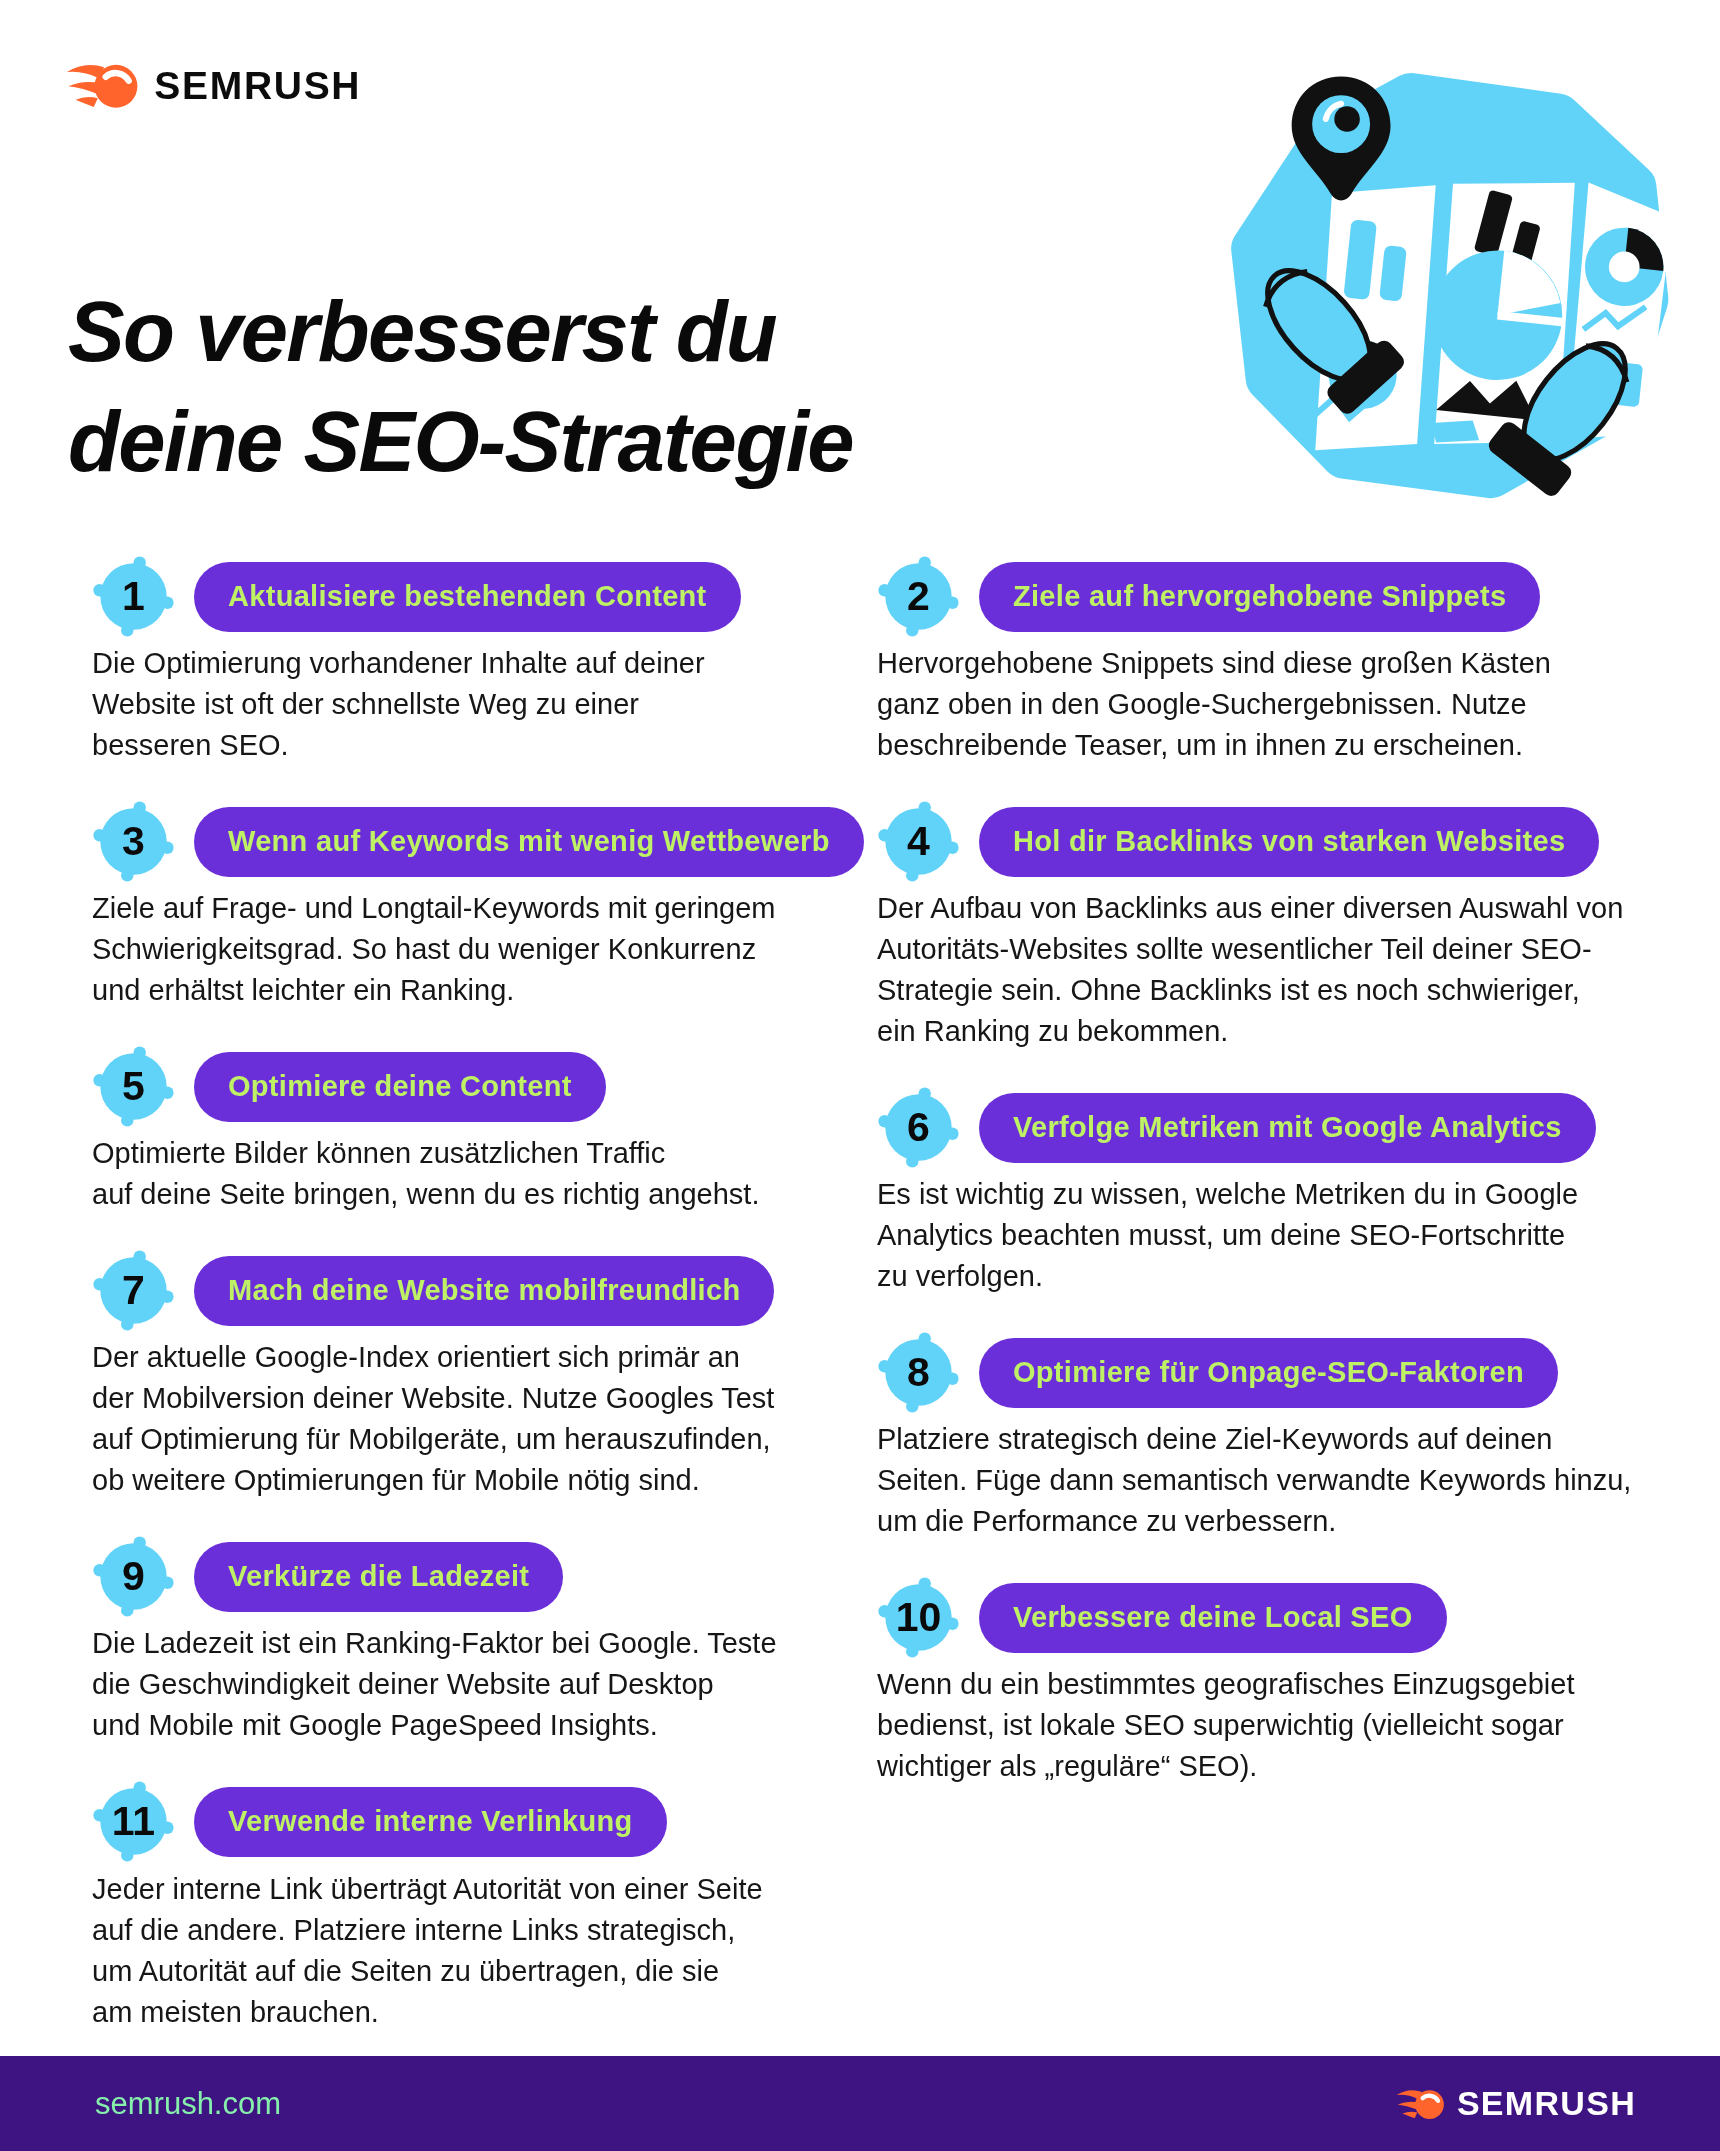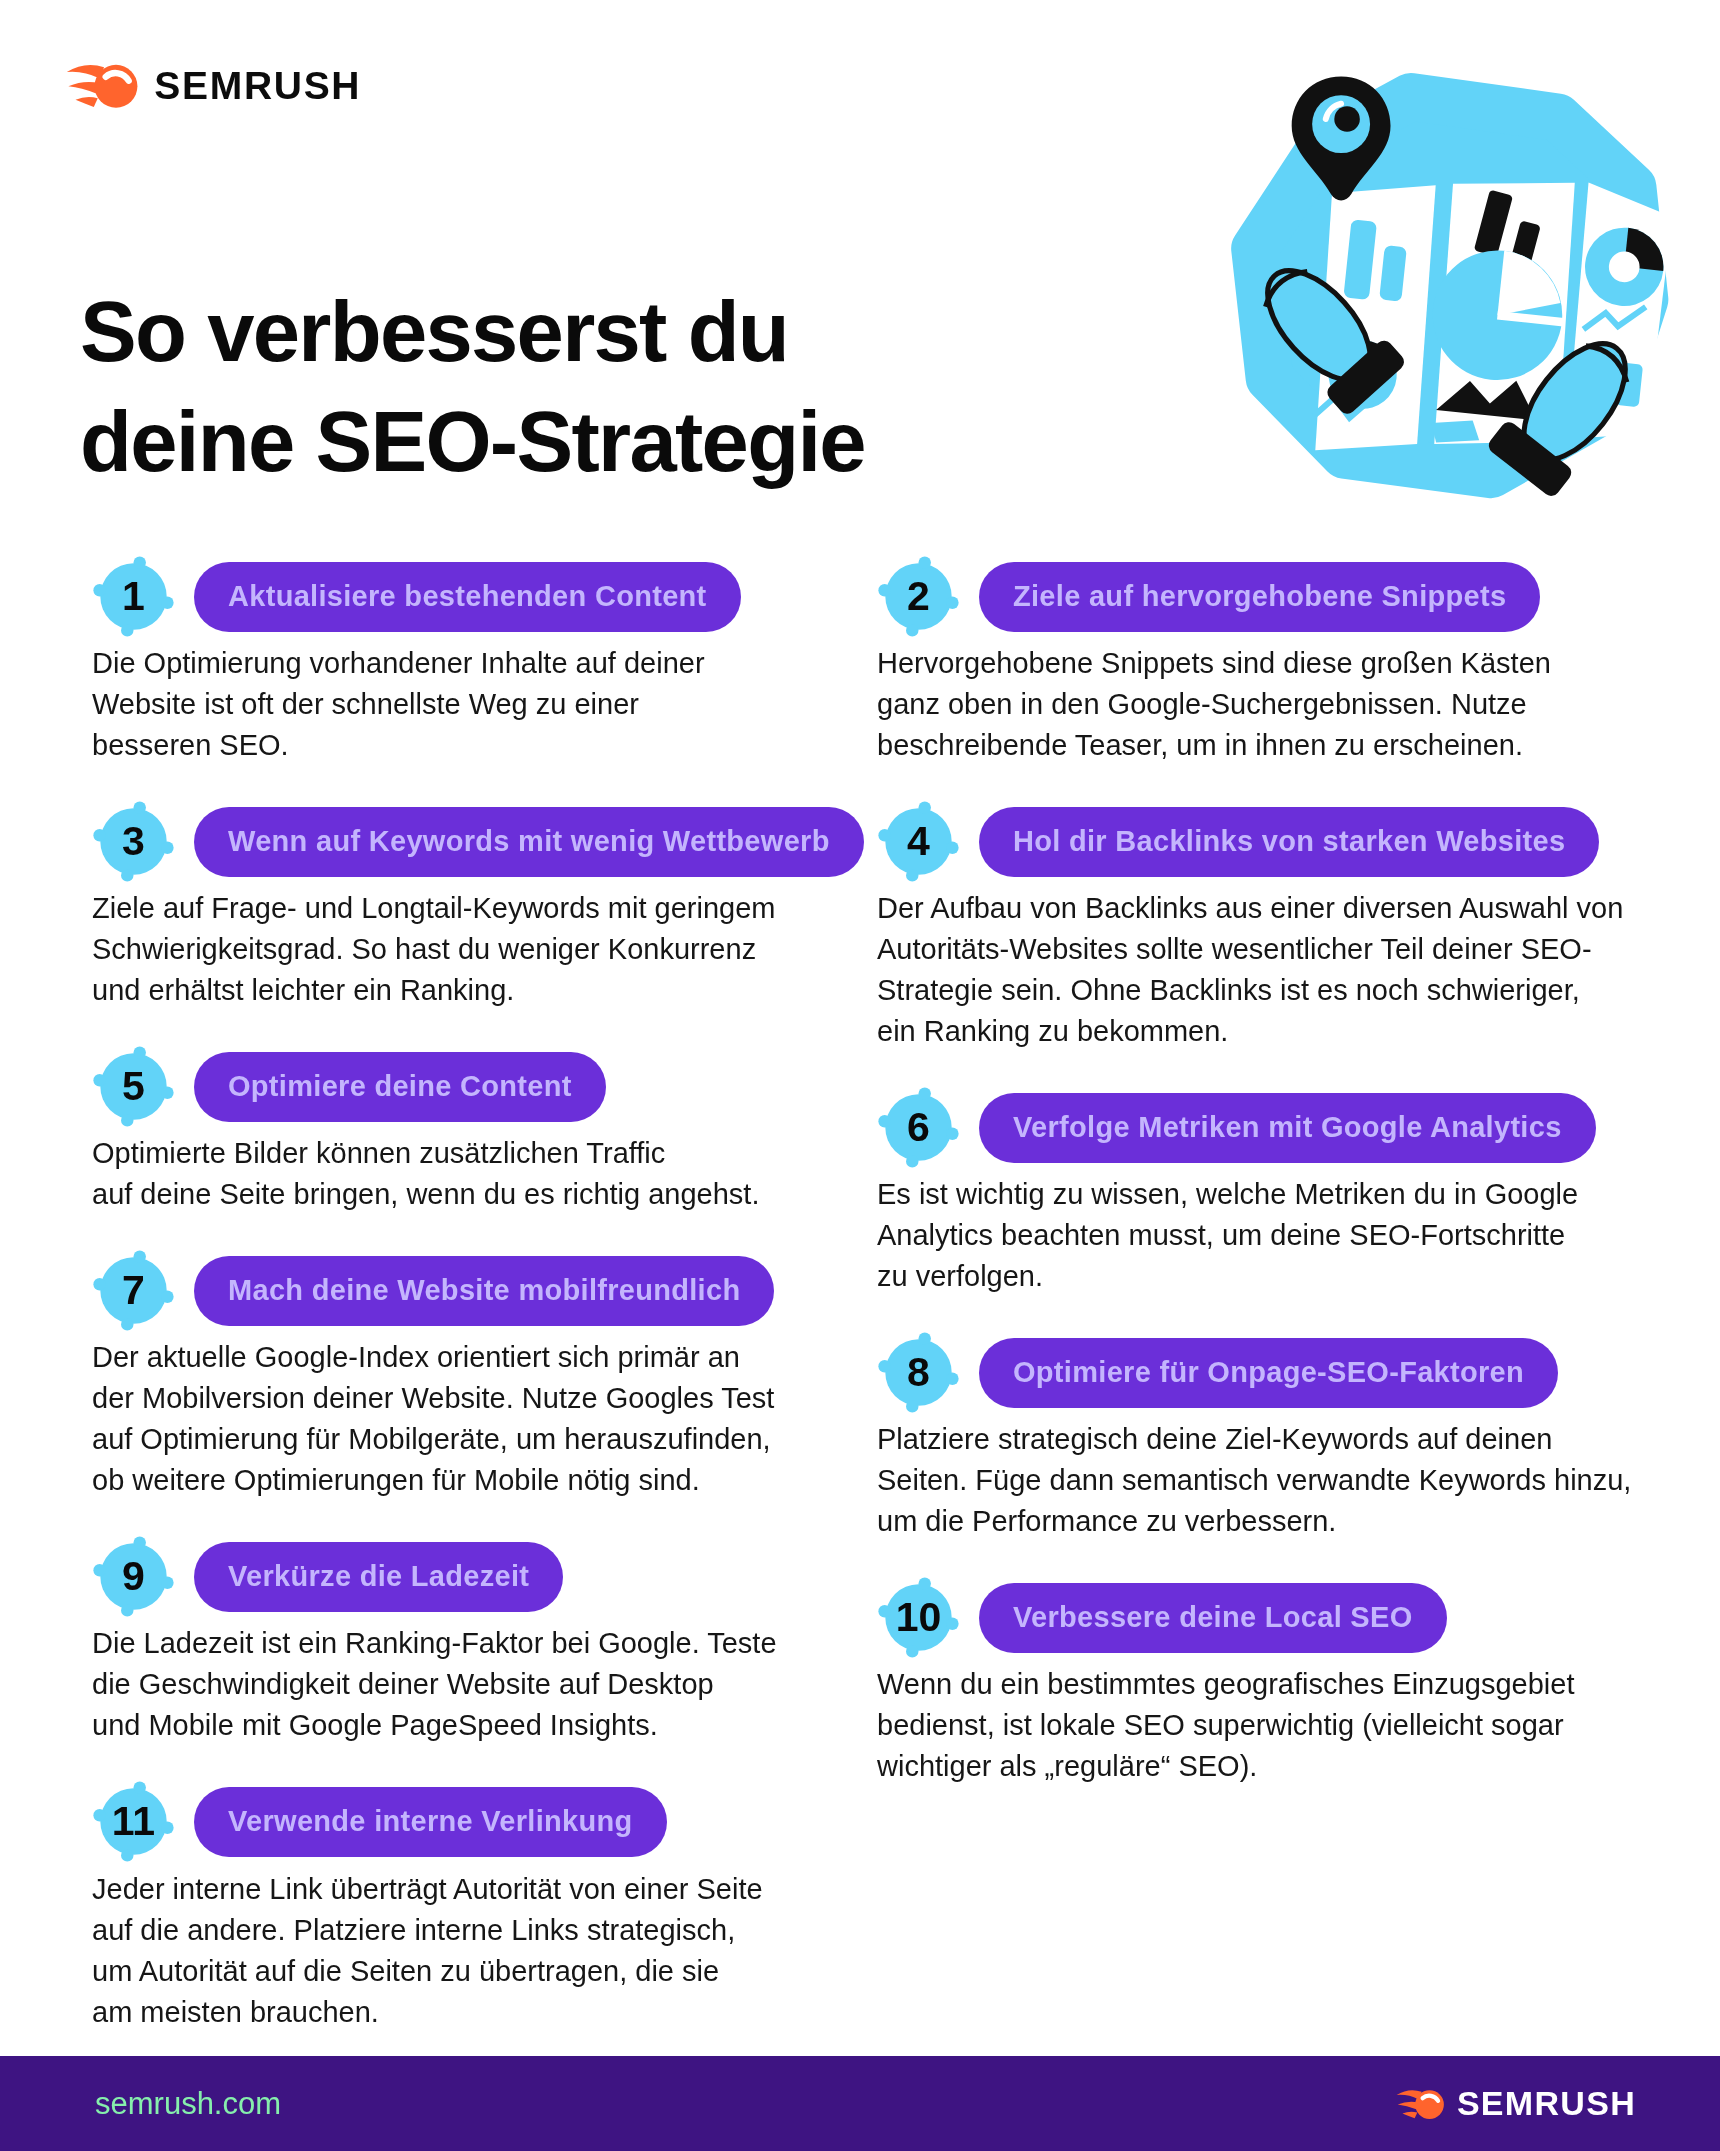--- a/index.html
+++ b/index.html
@@ -8,44 +8,44 @@
     font-family:"Liberation Sans",sans-serif;overflow:hidden;color:#151515;
   }
   svg{display:block;}
 
   
   .brand-header{position:absolute;left:66px;top:60px;display:flex;align-items:center;gap:15.3px;}
   .brand-text-dark{font-size:39px;font-weight:bold;letter-spacing:1.7px;color:#0c0c0c;}
 
   
   .page-title{
-    position:absolute;left:80px;top:220px;
+    position:absolute;left:68px;top:220px;
     font-size:85px;line-height:1.29;font-weight:bold;color:#0a0a0a;
-    letter-spacing:-1.7px;white-space:pre-line;
+    letter-spacing:-1.7px;white-space:pre-line;font-style:italic;
   }
 
   
   .illustration{position:absolute;left:1191px;top:44px;width:486px;height:473px;}
 
   
   .col{position:absolute;top:555px;display:flex;flex-direction:column;}
   .col-left{left:92px;width:771px;}
   .col-right{left:877px;width:818px;}
   .tip{margin-bottom:34px;}
   .tip-head{display:flex;align-items:center;gap:19px;margin-bottom:5.1px;}
   .badge{position:relative;width:83px;height:83px;flex:0 0 auto;}
   .badge svg{position:absolute;left:0;top:0;width:100%;height:100%;}
   .badge-num{
     position:absolute;left:0;top:0;right:0;bottom:0;
     display:flex;align-items:center;justify-content:center;
     font-size:41px;font-weight:600;color:#0a0a0a;
   }
   .pill{
     display:inline-flex;align-items:center;height:70px;padding:0 34px;
-    border-radius:37px;background:#6B2FD9;color:#c4b5fd;
+    border-radius:37px;background:#6B2FD9;color:#bef264;
     font-size:29px;font-weight:bold;letter-spacing:0.3px;white-space:nowrap;
   }
   .tip-body{font-size:29px;line-height:41px;color:#161616;white-space:pre-line;}
 
   
   .footer{
     position:absolute;left:0;top:2056px;width:100%;height:95px;background:#3E1482;
     display:flex;align-items:center;justify-content:space-between;
     padding:0 85px 0 95px;box-sizing:border-box;
   }

